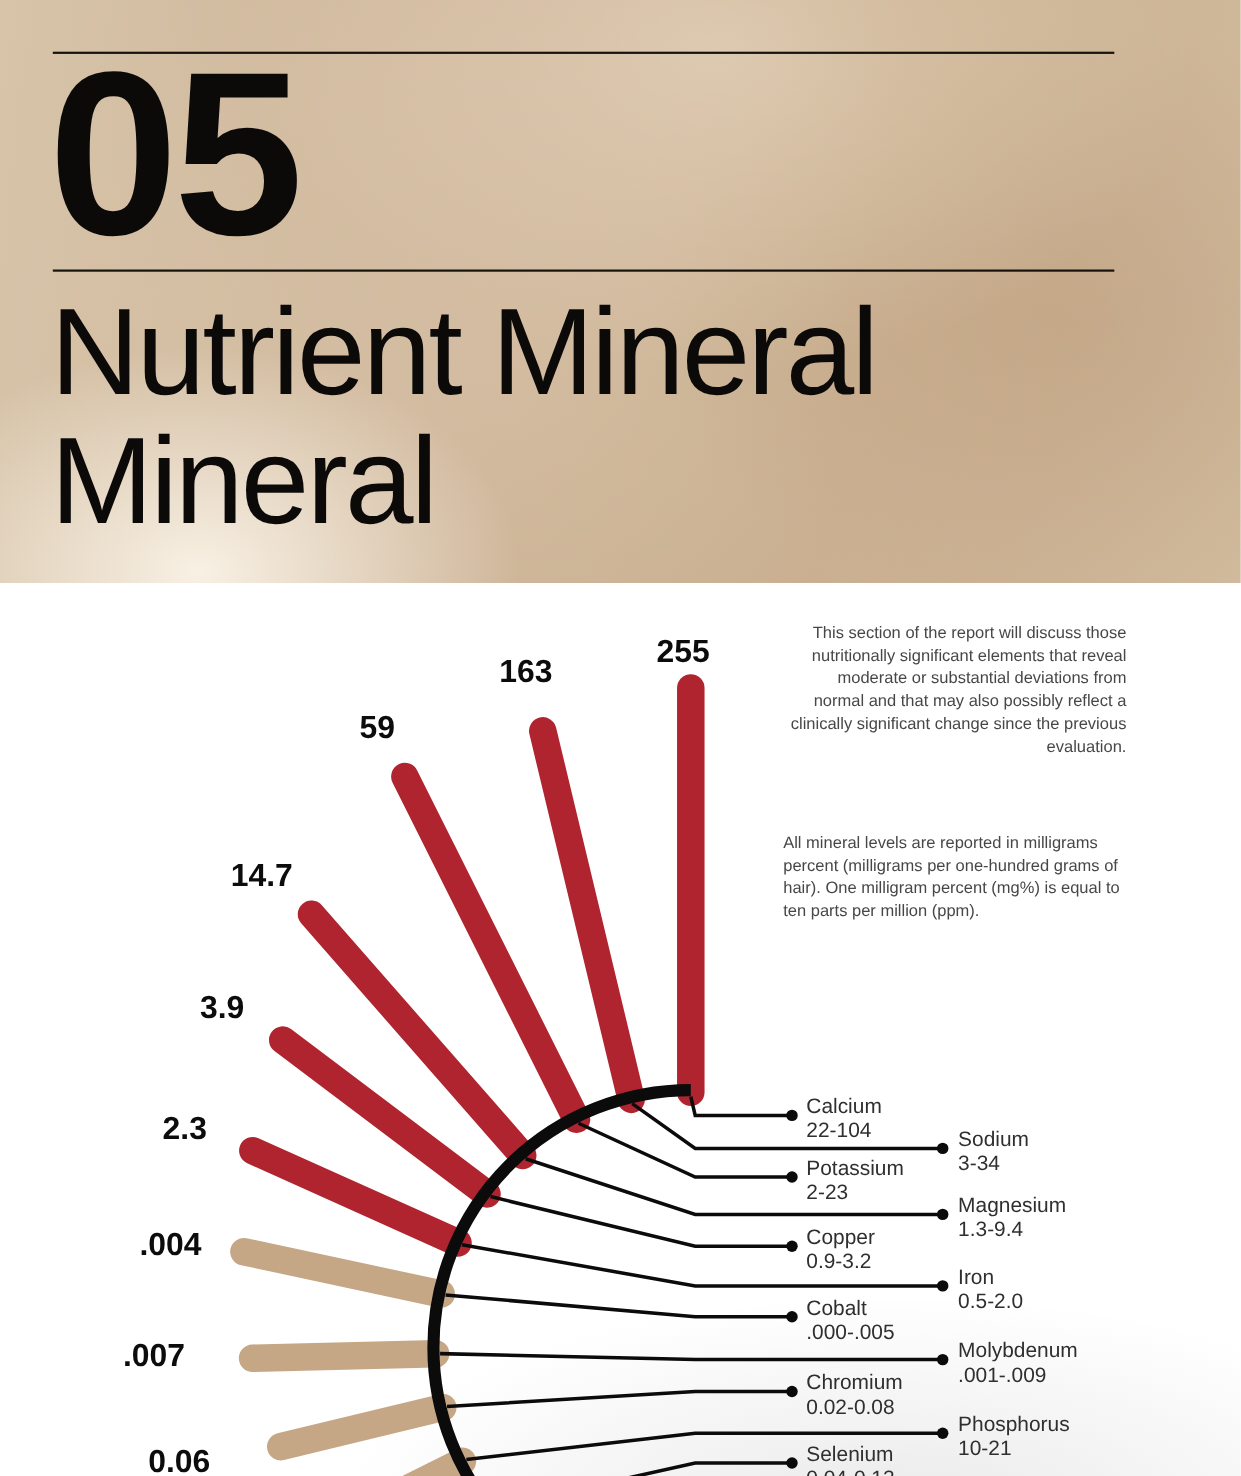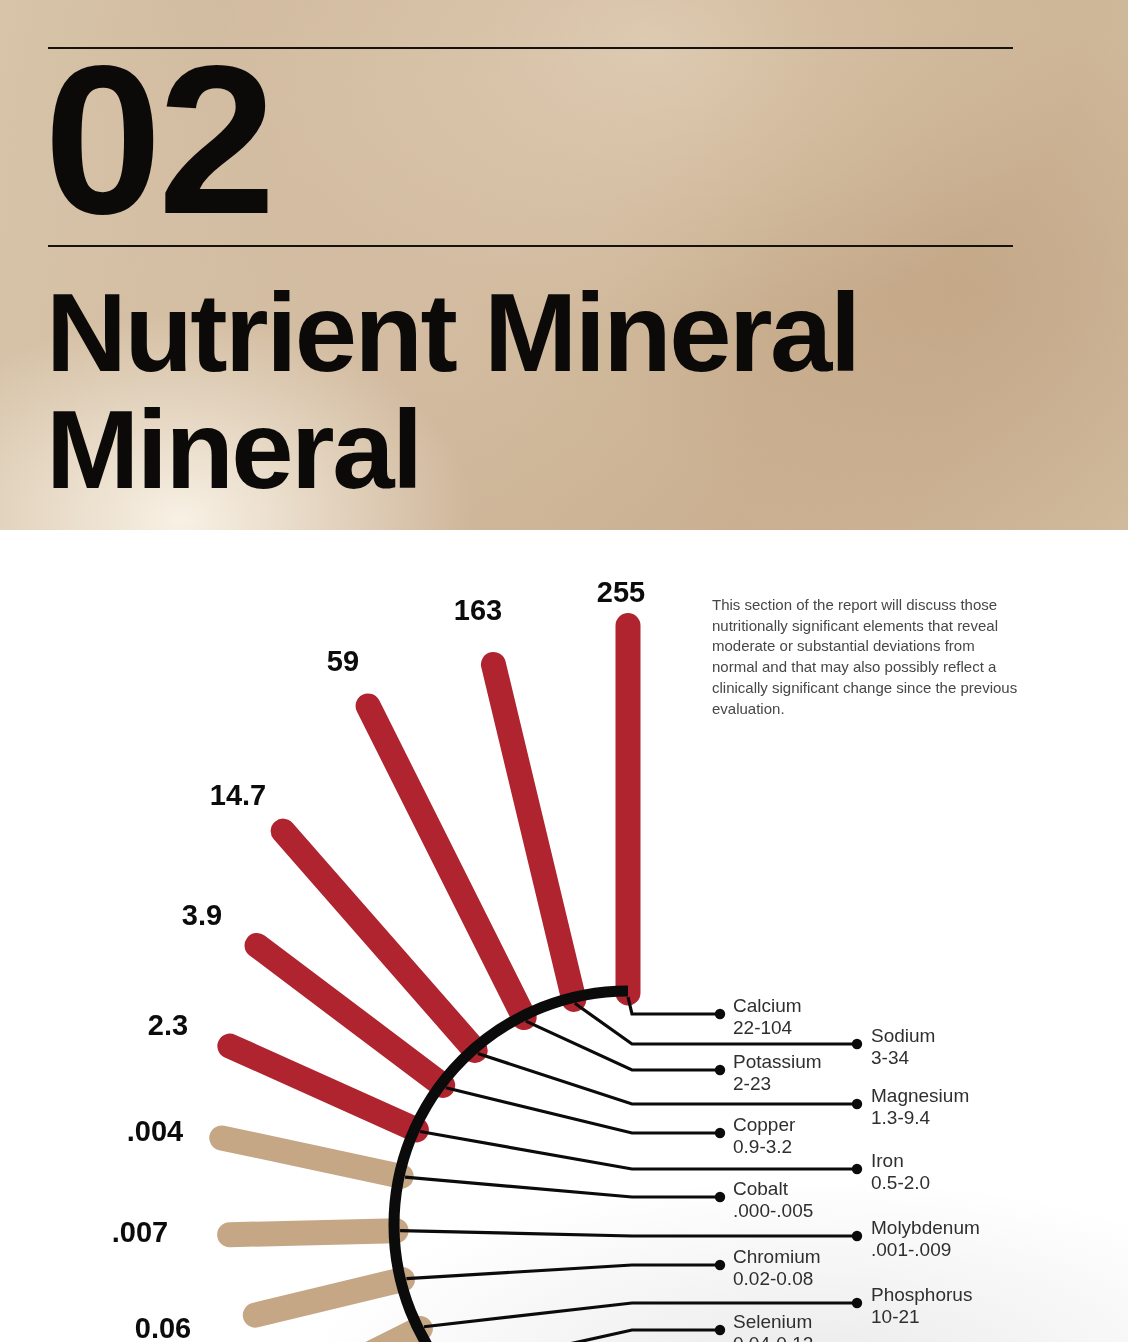--- a/index.html
+++ b/index.html
@@ -17,53 +17,54 @@
       linear-gradient(100deg,#d7c4a9 0%,#ccb296 40%,#c8ad8d 68%,#d1ba9d 100%);
   }
   .rule{position:absolute;left:48px;width:965px;height:0;border-top:2px solid #16130f;}
   .rule-top{top:47px;}
   .rule-mid{top:245px;}
   .section-number{
     position:absolute;left:44px;top:34px;
     font-size:212px;line-height:1;font-weight:600;letter-spacing:-4px;color:#0b0a09;
   }
   .page-title{
-    position:absolute;left:46px;top:274px;
-    font-size:112px;line-height:117px;font-weight:700;letter-spacing:-2.5px;color:#0b0a09;
+    position:absolute;left:46px;top:261px;
+    font-size:112px;line-height:117px;font-weight:400;letter-spacing:-2.5px;color:#0b0a09;
   }
 
   
   .content-bg{
     position:absolute;left:0;top:530px;width:1128px;height:812px;
     background:
       radial-gradient(ellipse 720px 280px at 72% 104%, rgba(150,150,150,.20), rgba(150,150,150,0) 70%),
       #ffffff;
   }
   .intro{position:absolute;left:712px;width:312px;color:#474747;font-size:15px;line-height:20.7px;}
-  .intro-1{top:580px;}
+  .intro-1{top:551px;text-align:right;}
   .intro-2{top:742px;}
 
   .chart-svg{position:absolute;left:0;top:0;width:1128px;height:1342px;}
   .chart-svg text{font-family:"Liberation Sans",sans-serif;}
 </style>
 </head>
 <body>
 
 <div class="page">
 
   <div class="header">
     <div class="rule rule-top"></div>
-    <div class="section-number">02</div>
+    <div class="section-number">05</div>
     <div class="rule rule-mid"></div>
     <div class="page-title"><span>Nutrient Mineral</span><br><span>Mineral</span></div>
   </div>
 
   <div class="content-bg"></div>
 
   <p class="intro intro-1">This section of the report will discuss those nutritionally significant elements that reveal moderate or substantial deviations from normal and that may also possibly reflect a clinically significant change since the previous evaluation.</p>
+  <p class="intro intro-2">All mineral levels are reported in milligrams percent (milligrams per one-hundred grams of hair). One milligram percent (mg%) is equal to ten parts per million (ppm).</p>
 
   <svg class="chart-svg" id="chart" viewBox="0 0 1128 1342" xmlns="http://www.w3.org/2000/svg">
       <line x1="628" y1="993" x2="628" y2="625.5" stroke="#b0242f" stroke-width="25" stroke-linecap="round"></line>
       <line x1="573.84067558543" y1="999.410178467739" x2="493.41874773707053" y2="664.4287408907395" stroke="#b0242f" stroke-width="25" stroke-linecap="round"></line>
       <line x1="524.1198916214055" y1="1017.5562170532667" x2="368.07584950959415" y2="705.9434655147468" stroke="#b0242f" stroke-width="25" stroke-linecap="round"></line>
       <line x1="475.18404525246615" y1="1050.439741136192" x2="283.17606762787074" y2="831.1107951930883" stroke="#b0242f" stroke-width="25" stroke-linecap="round"></line>
       <line x1="442.71656166902807" y1="1085.3789146287247" x2="257.03380558303246" y2="945.4569217458735" stroke="#b0242f" stroke-width="25" stroke-linecap="round"></line>
       <line x1="416.3881330480326" y1="1129.8978561487552" x2="229.85956929080282" y2="1046.0685957281535" stroke="#b0242f" stroke-width="25" stroke-linecap="round"></line>
       <line x1="401.1542890720034" y1="1176.3684934063133" x2="221.73106512679914" y2="1137.903487113462" stroke="#c5a786" stroke-width="25" stroke-linecap="round"></line>
       <line x1="396.0692543707655" y1="1230.6682653314156" x2="229.61895632219853" y2="1234.7362229938324" stroke="#c5a786" stroke-width="25" stroke-linecap="round"></line>

